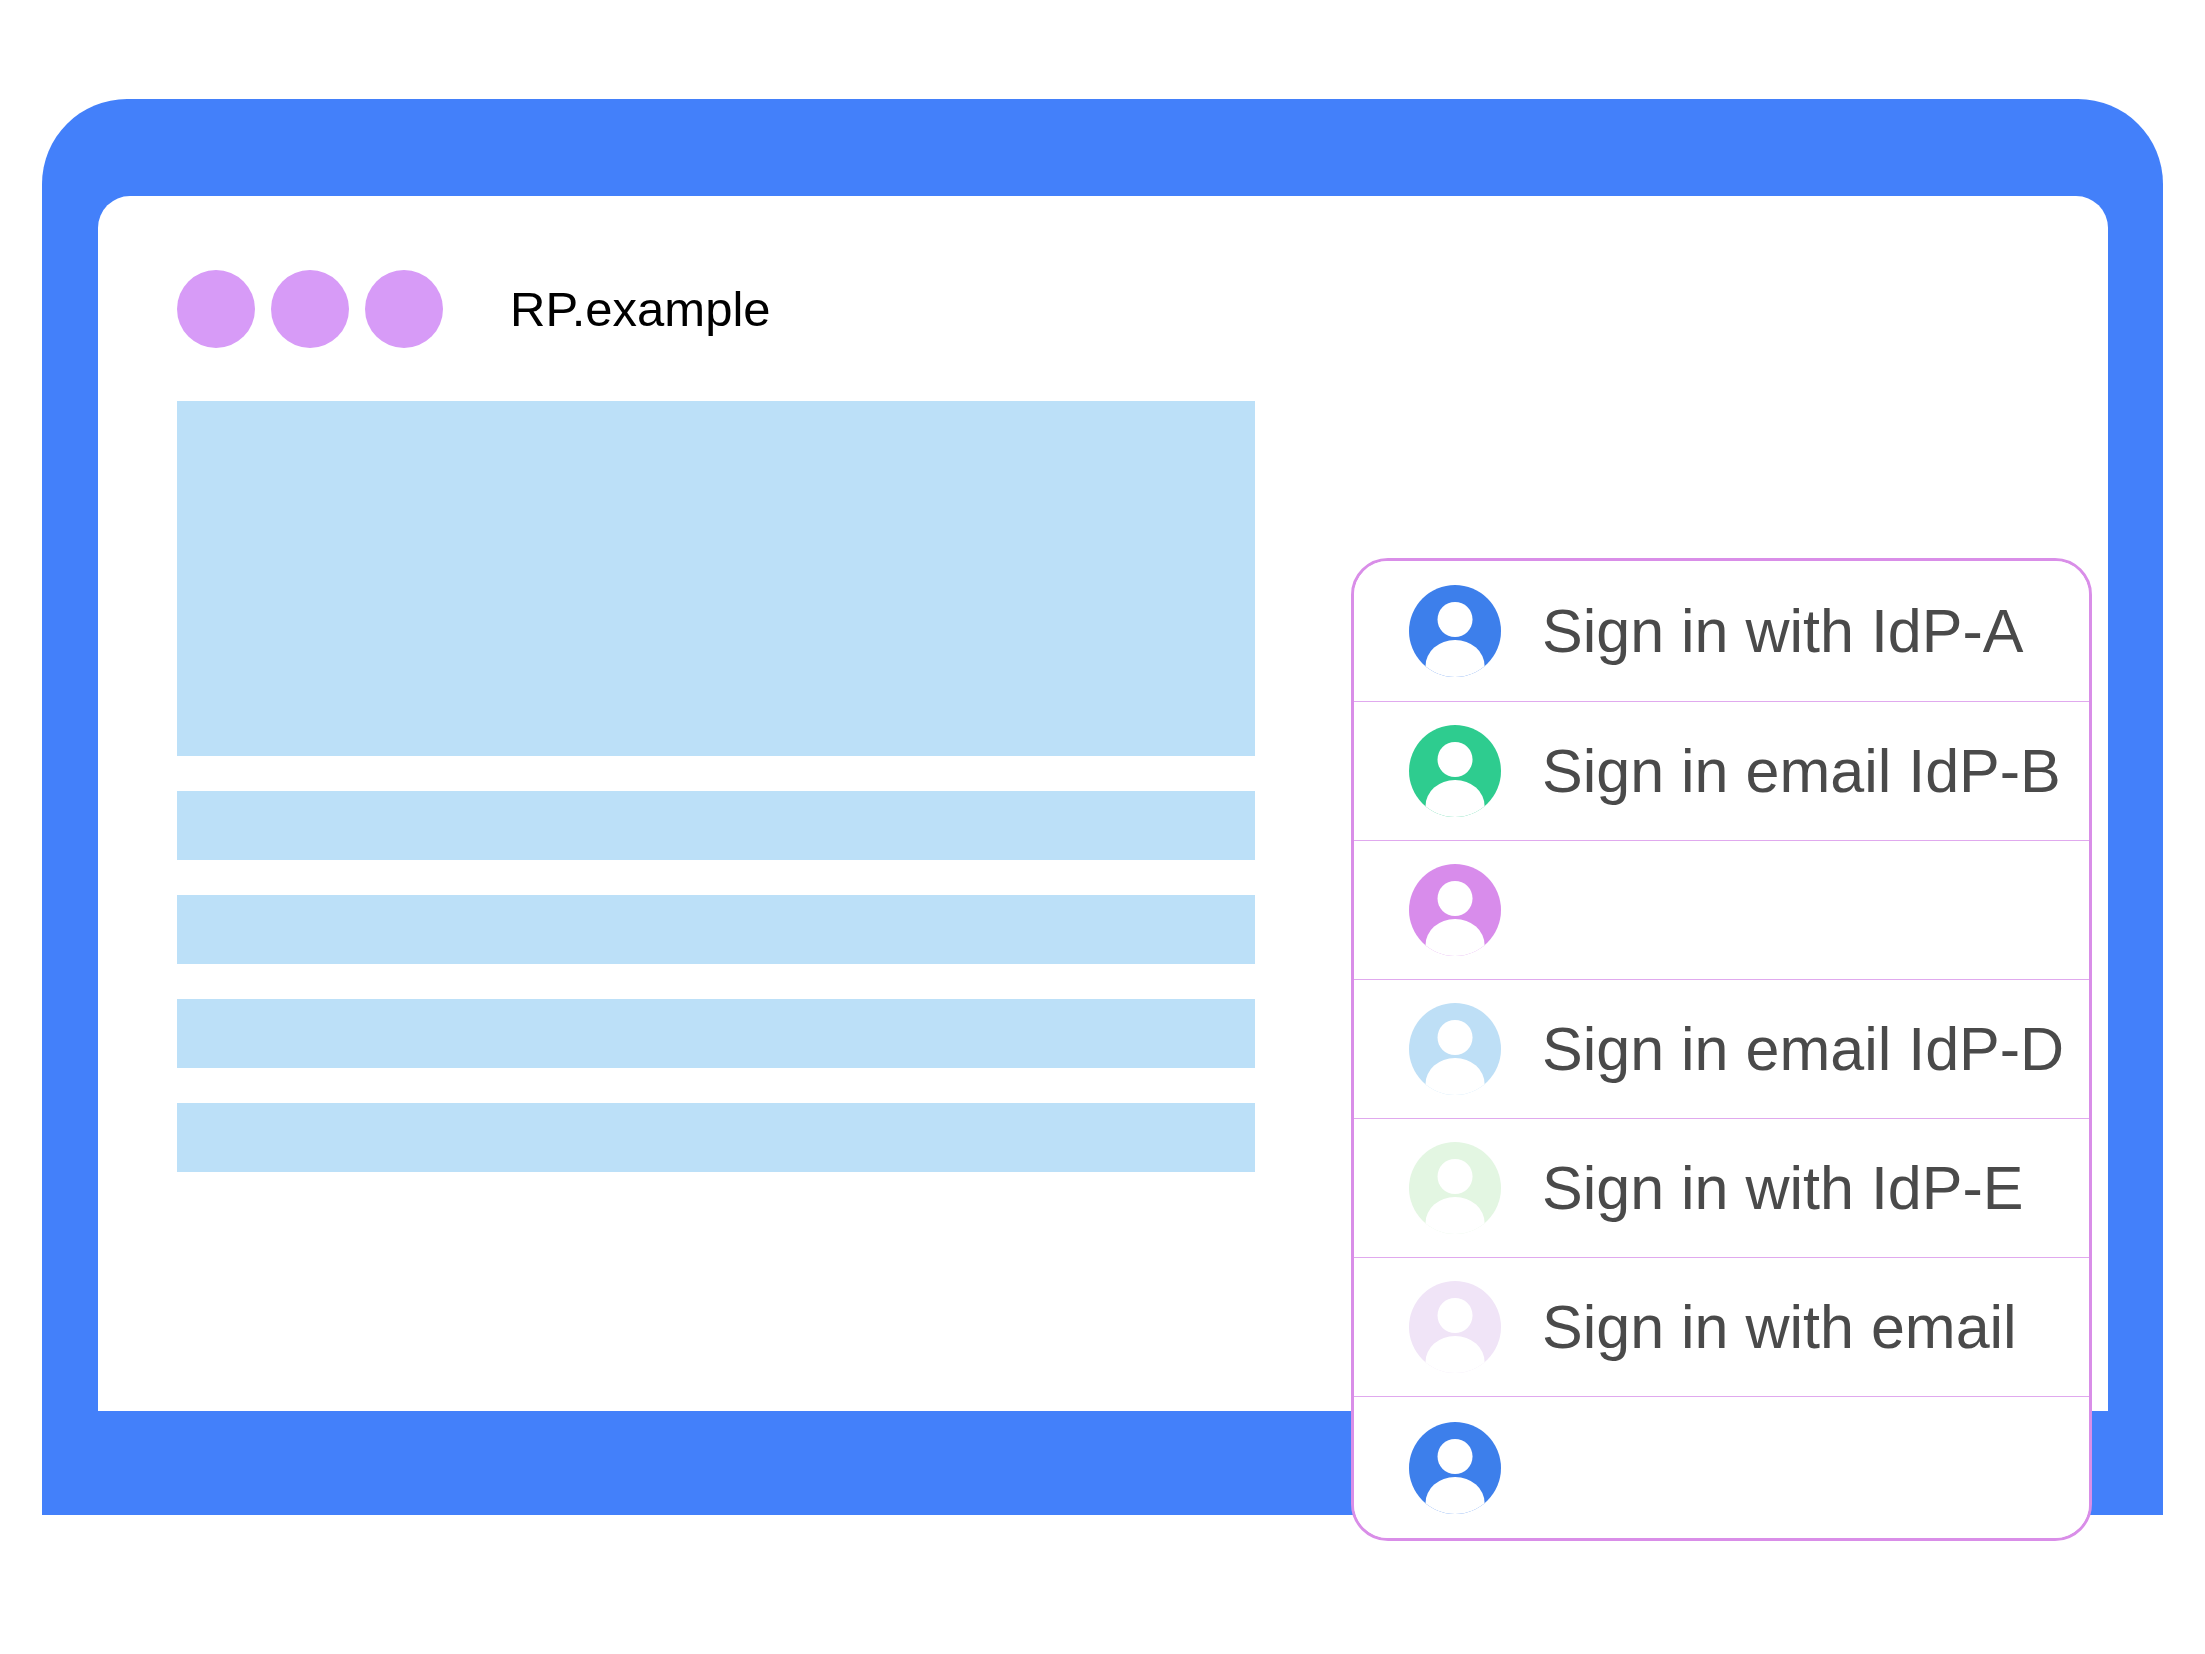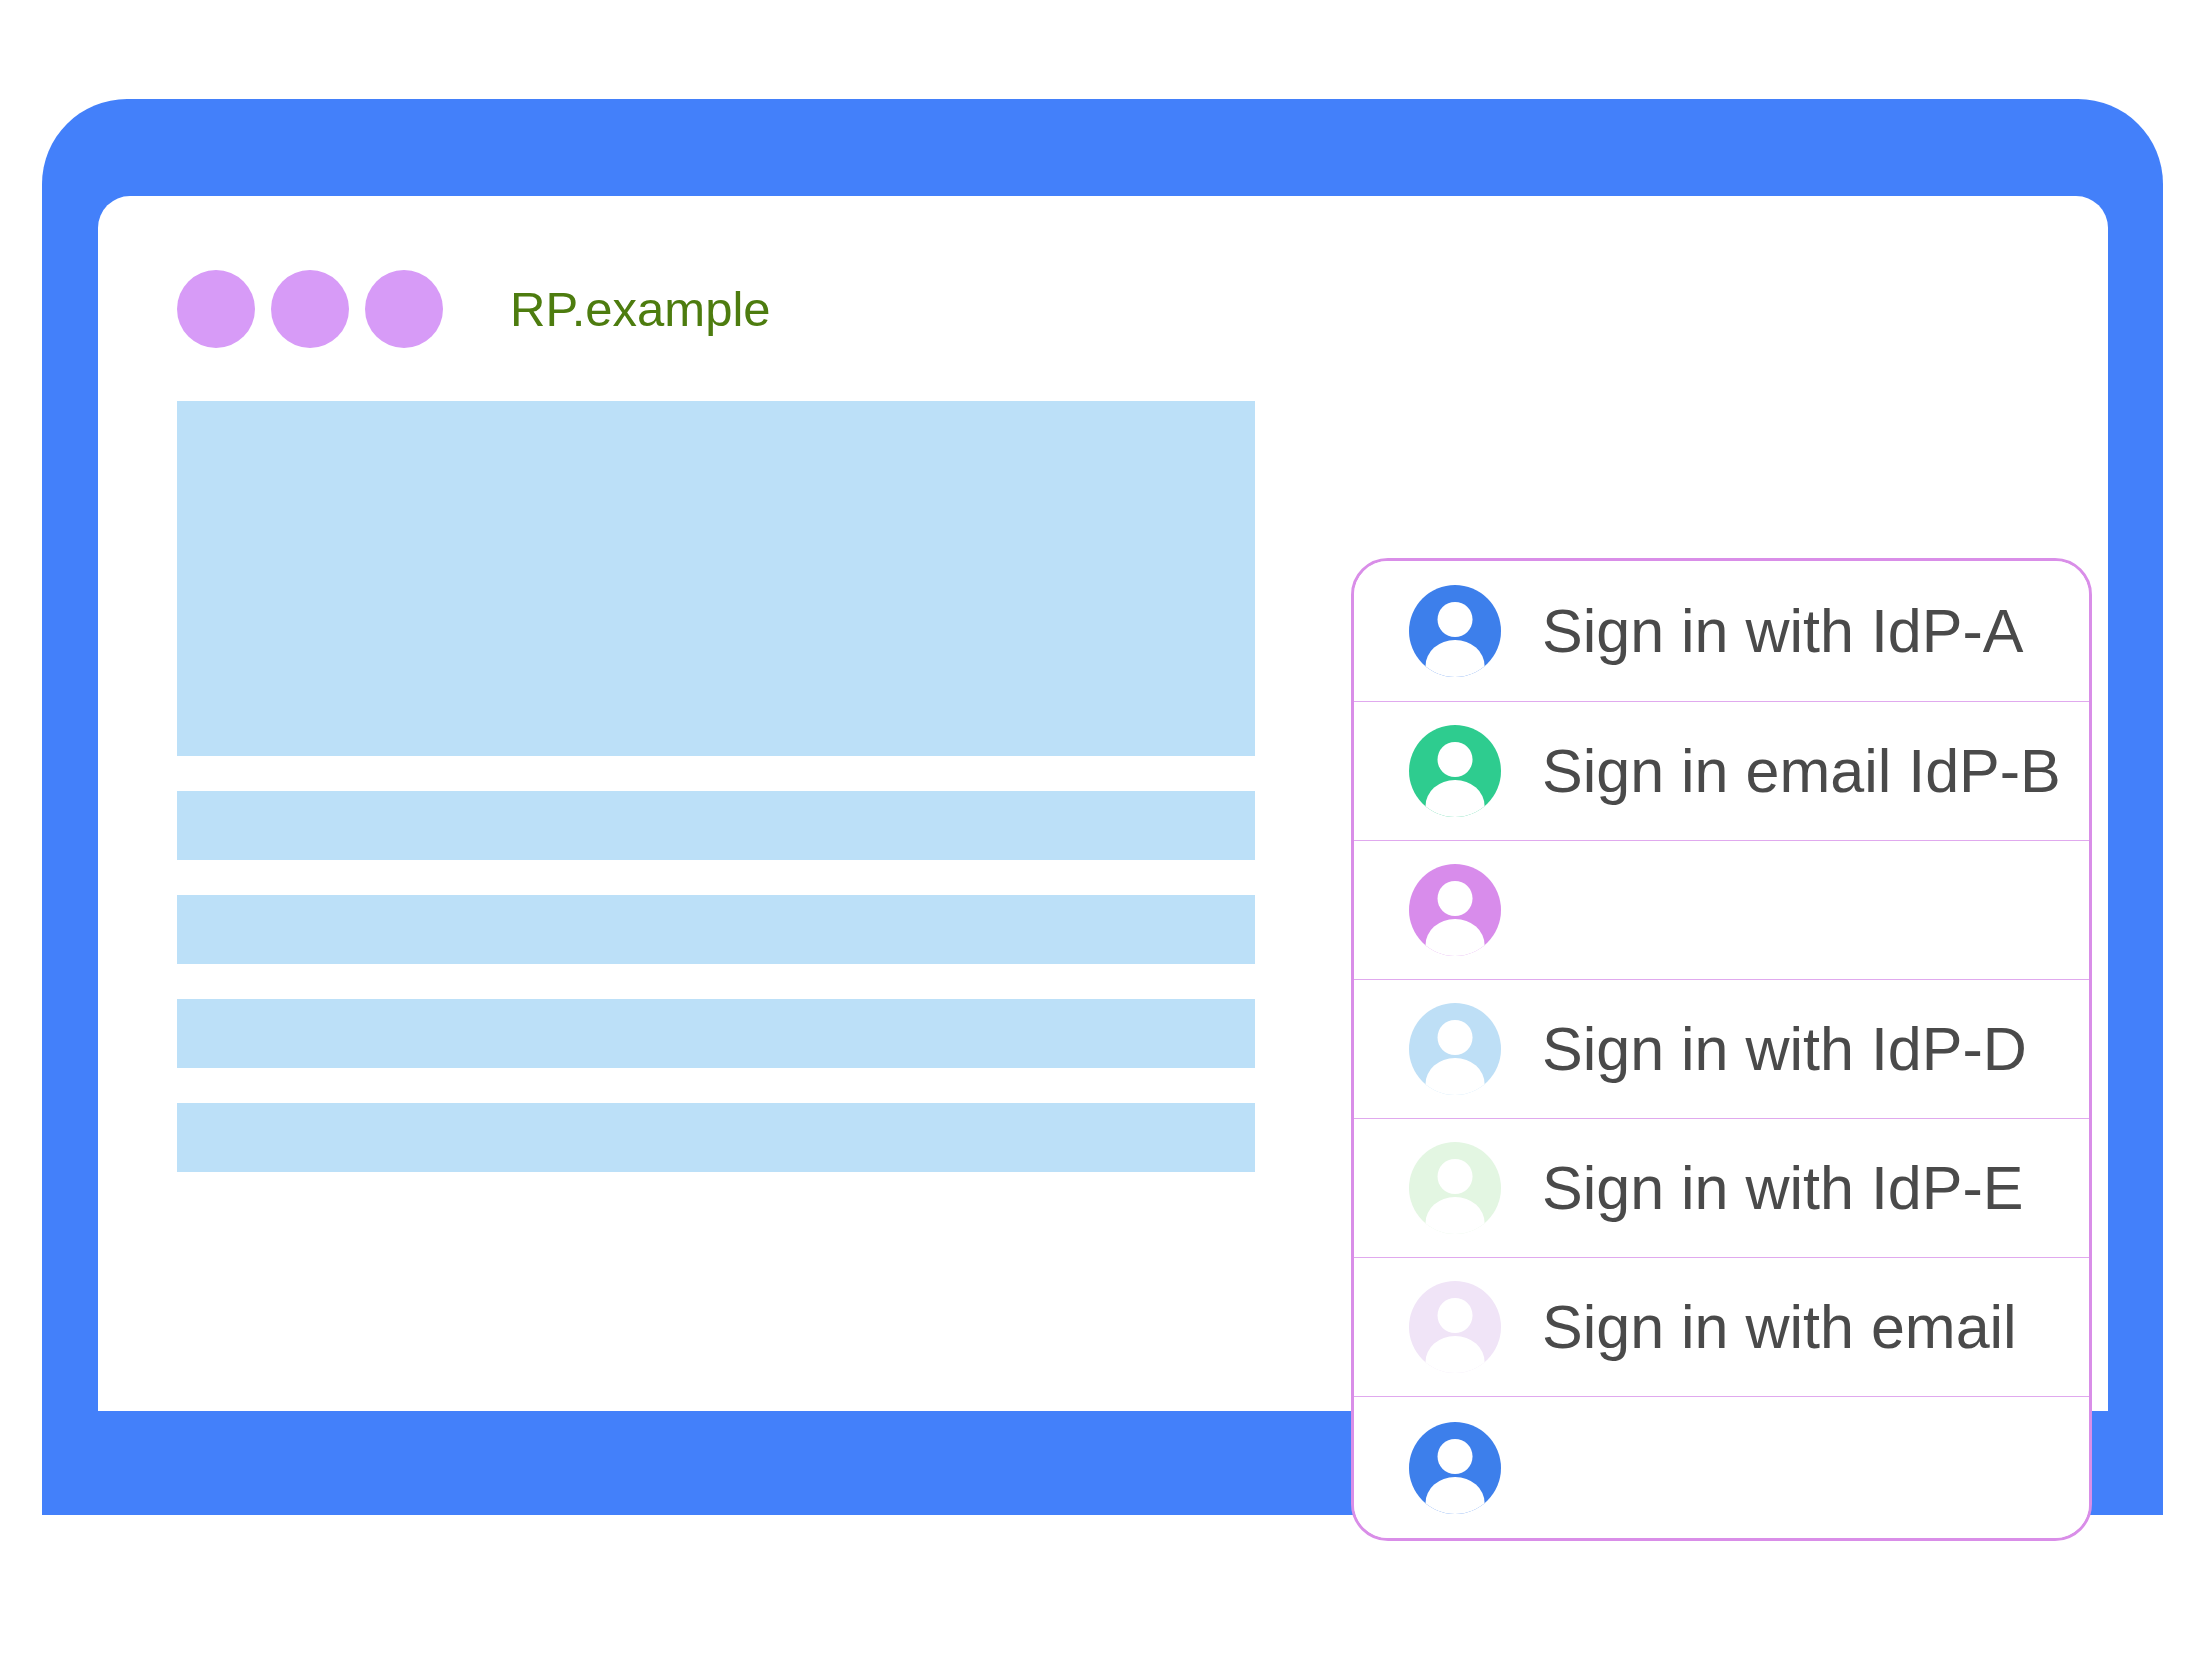--- a/index.html
+++ b/index.html
@@ -105,21 +105,21 @@
   .title-dot {
     width: 78px;
     height: 78px;
     border-radius: 50%;
     background: #d79bf7;
     margin-right: 16px;
   }
   #site-title {
     margin-left: 51px;
     font-size: 49px;
-    color: #4d7c0f;
+    color: #000000;
     font-family: "Liberation Sans", sans-serif;
     white-space: nowrap;
   }
 
   
   #content-area {
     position: absolute;
     left: 79px;
     top: 205px;
     width: 1078px;
@@ -244,21 +244,21 @@
           <span class="head"></span>
             <span class="body"></span>
         </span>
       </div>
 
       <div class="signin-row">
         <span class="avatar" style="background:#bedff6">
           <span class="head"></span>
             <span class="body"></span>
         </span>
-        <span class="signin-label">Sign in with IdP-D</span>
+        <span class="signin-label">Sign in email IdP-D</span>
       </div>
 
       <div class="signin-row">
         <span class="avatar" style="background:#e3f6e2">
           <span class="head"></span>
             <span class="body"></span>
         </span>
         <span class="signin-label">Sign in with IdP-E</span>
       </div>
 

